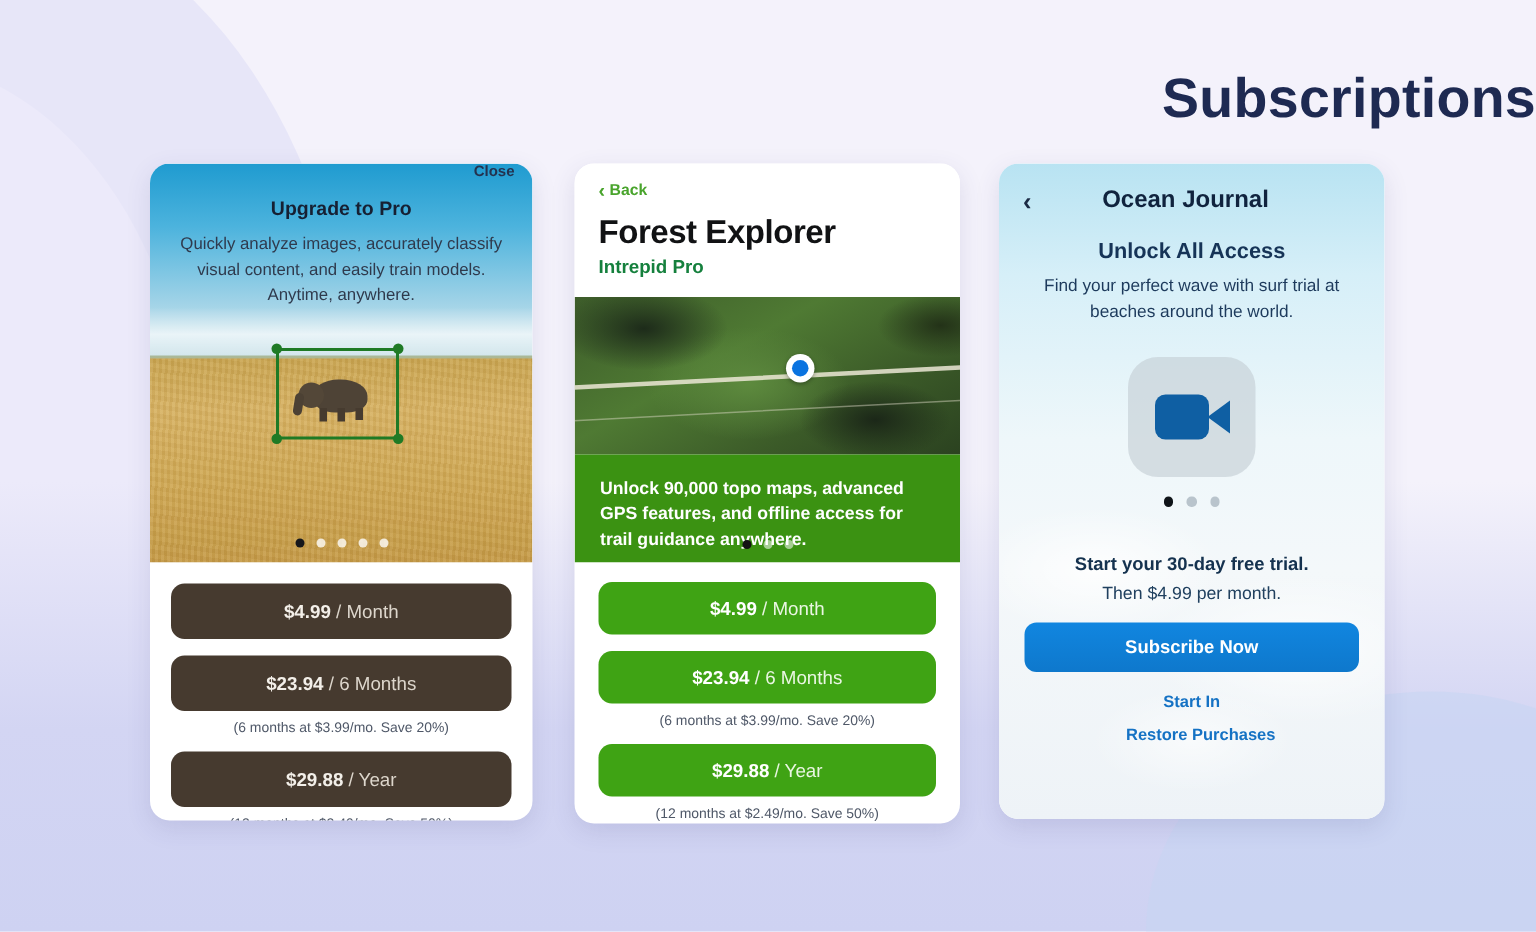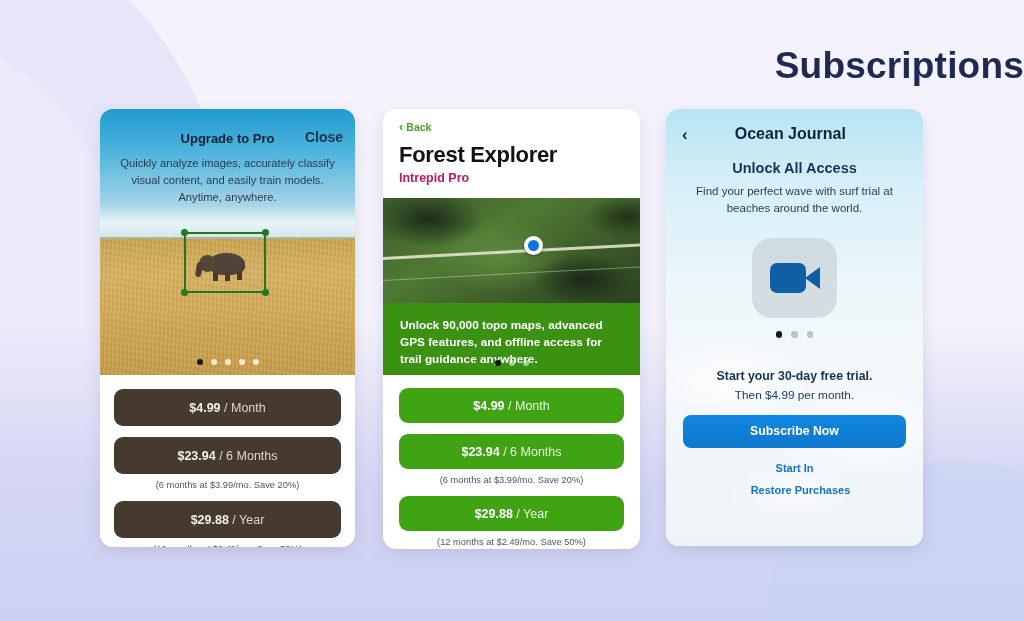--- a/index.html
+++ b/index.html
@@ -73,22 +73,22 @@
       repeating-linear-gradient(92deg, rgba(255,255,255,.07) 0 2px, rgba(120,85,25,.07) 2px 4px),
       repeating-linear-gradient(8deg, rgba(160,120,40,.10) 0 3px, rgba(230,200,130,.10) 3px 6px);
     opacity:.85;
   }
   .c1-horizon {
     position:absolute; left:0; right:0; top:128px; height:6px;
     background:linear-gradient(to bottom,#9dae86,#b9a763);
     opacity:.8;
   }
   .c1-close {
-    position:absolute; right:12px; top:20px; z-index:6;
-    font-size:14px; font-weight:bold; color:#24324f;
+    position:absolute; right:12px; top:0; z-index:6;
+    font-size:10px; font-weight:bold; color:#24324f;
   }
   .c1-head {
     position:relative; z-index:5; text-align:center; padding:22px 18px 0;
   }
   .c1-title { font-size:13px; font-weight:bold; color:#162033; }
   .c1-sub {
     margin-top:9px; font-size:11.2px; line-height:1.5; color:#2f3a4d; font-weight:500;
   }
   .c1-animal { position:absolute; left:95px; top:138px; z-index:4; width:64px; height:34px; }
   .c1-ele-body{ position:absolute; left:14px; top:6px; width:36px; height:22px; border-radius:46% 50% 38% 40%; background:#4e4336; }
@@ -125,21 +125,21 @@
   .plan-note {
     text-align:center; font-size:9.3px; color:#4e5767; margin-top:6px; font-weight:500;
   }
   .gap-10 { height:11px; }
 
   
   .c2-top { padding:11px 16px 13px; background:#ffffff; }
   .c2-back { display:flex; align-items:center; gap:3px; font-size:10.5px; color:#49a42c; font-weight:600; }
   .c2-chev { font-size:13px; line-height:1; color:#49a42c; font-weight:bold; }
   .c2-title { margin-top:9px; font-size:22px; font-weight:bold; color:#111214; letter-spacing:-.3px; }
-  .c2-sub { margin-top:3px; font-size:12.5px; font-weight:bold; color:#be185d; }
+  .c2-sub { margin-top:3px; font-size:12.5px; font-weight:bold; color:#15803d; }
 
   .c2-hero { position:relative; height:177px; overflow:hidden; }
   .c2-map {
     position:absolute; left:0; right:0; top:0; height:105px;
     background:
       radial-gradient(ellipse 80px 40px at 18% 20%, #1d2b1a 0%, rgba(29,43,26,0) 70%),
       radial-gradient(ellipse 70px 36px at 78% 78%, #1b2718 0%, rgba(27,39,24,0) 72%),
       radial-gradient(ellipse 60px 30px at 95% 18%, #233218 0%, rgba(35,50,24,0) 70%),
       radial-gradient(ellipse 90px 50px at 45% 55%, #5d8a3e 0%, rgba(93,138,62,0) 75%),
       linear-gradient(150deg,#3d5c2a 0%, #4f7a33 38%, #3b5a28 70%, #2b4220 100%);

